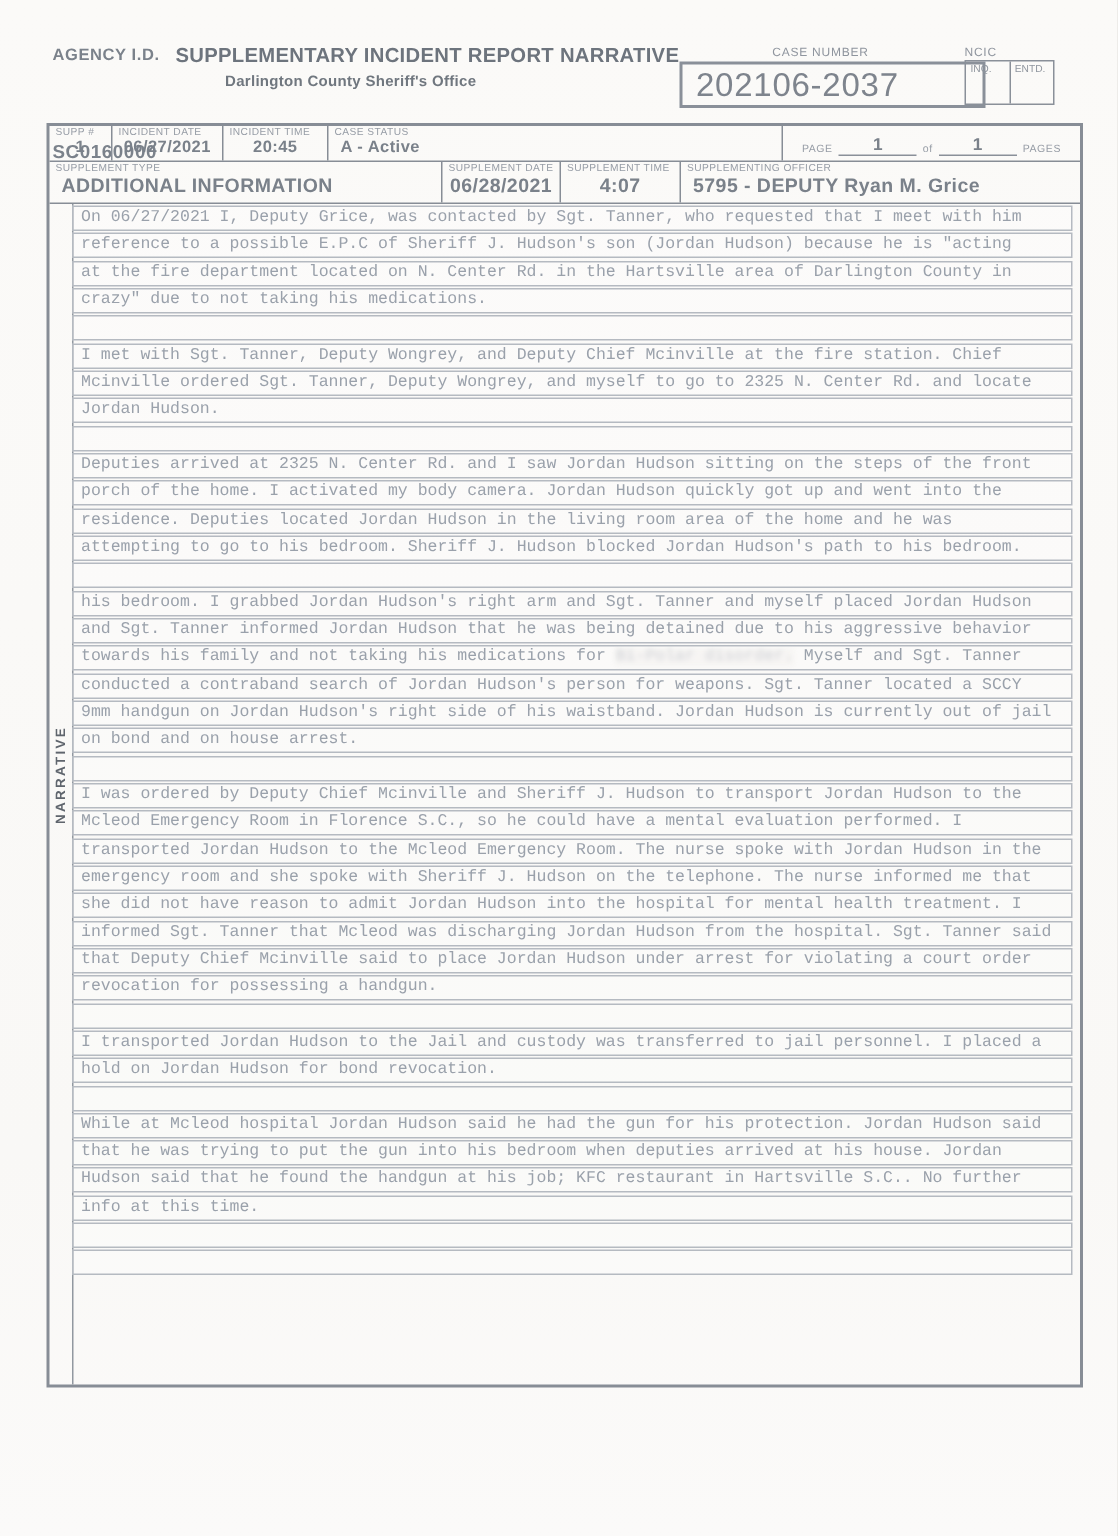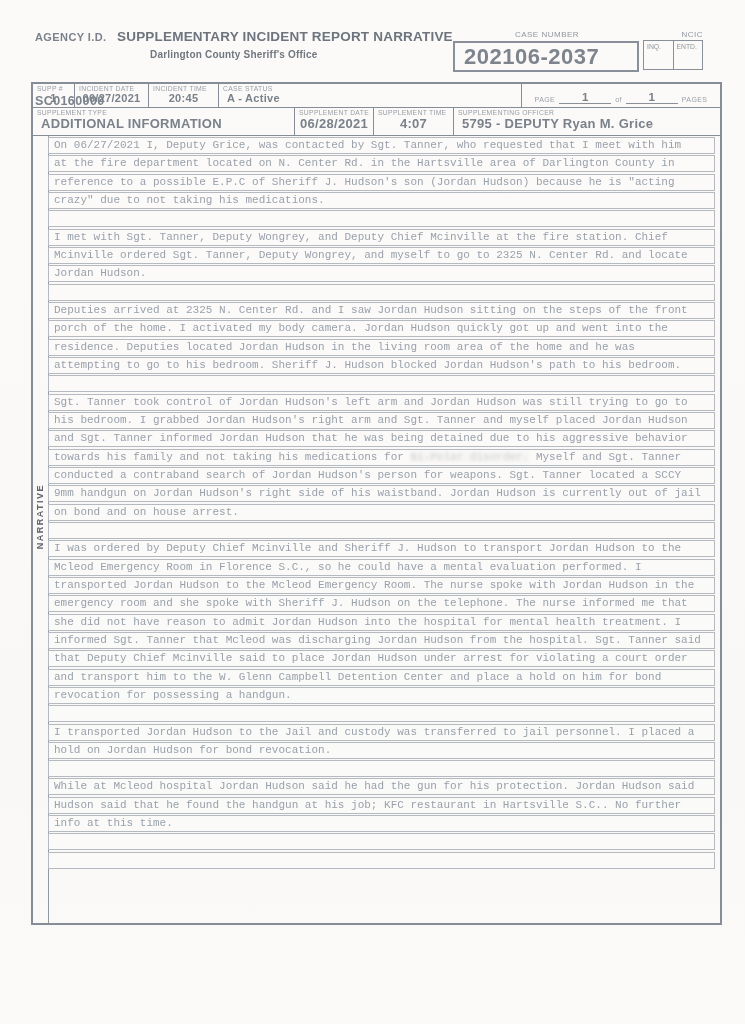--- a/index.html
+++ b/index.html
@@ -7,23 +7,23 @@
     position:relative; width:745px; height:1024px; margin:0 auto;
     background:linear-gradient(180deg,#fbfaf8 0%, #faf9f7 40%, #f9f8f6 75%, #fbfaf9 100%);
     font-family:"Liberation Sans", sans-serif; overflow:hidden;
   }
   
   .agency-label { position:absolute; left:35px; top:31px; font-size:11px; font-weight:bold; color:#7b828b; letter-spacing:.4px; }
   .agency-id    { position:absolute; left:35px; top:50px; font-size:12.5px; font-weight:bold; color:#7b828b; letter-spacing:.4px;margin-top:44px; }
   .title    { position:absolute; left:117px; top:29px; font-size:13.5px; font-weight:bold; color:#6d747d; letter-spacing:.2px; }
   .subtitle { position:absolute; left:150px; top:49px; font-size:10px; font-weight:bold; color:#70777f; letter-spacing:.2px; }
   .case-label { position:absolute; left:454px; top:30px; width:186px; text-align:center; font-size:8px; color:#8f959e; letter-spacing:.5px; }
-  .case-box   { position:absolute; left:453px; top:41px; width:186px; height:31px; border:2px solid #8a9099; box-sizing:border-box;font-weight:bold; }
+  .case-box   { position:absolute; left:453px; top:41px; width:204px; height:31px; border:2px solid #8a9099; box-sizing:border-box; }
   .case-value { font-size:22px; color:#7e848d; padding:1px 0 0 9px; letter-spacing:.5px; }
-  .ncic-label { position:absolute; left:643px; top:30px; width:60px; text-align:right; font-size:8px; color:#8f959e; letter-spacing:.5px; }
+  .ncic-label { position:absolute; left:643px; top:30px; width:60px; text-align:left; font-size:8px; color:#8f959e; letter-spacing:.5px; }
   .ncic-box   { position:absolute; left:643px; top:40px; width:60px; height:30px; border:1.5px solid #8a9099; display:flex; box-sizing:border-box; }
   .ncic-cell  { flex:1; font-size:6.8px; color:#8f959e; padding:2px 0 0 3px; }
   .ncic-cell.entd { border-left:1px solid #8a9099; }
   
   .form-table { position:absolute; left:31px; top:82px; width:691px; height:843px; border:2px solid #878d96; box-sizing:border-box; }
   .inforow { position:absolute; left:0; width:100%; display:flex; border-bottom:1.5px solid #878d96; box-sizing:border-box; }
   .rowA { top:0;  height:24px; }
   .rowB { top:24px; height:28px; }
   .cell { position:relative; box-sizing:border-box; border-right:1.5px solid #878d96; display:flex; flex-direction:column; }
   .cell:last-child { border-right:none; }
@@ -113,55 +113,54 @@
         <div class="val left">5795 - DEPUTY Ryan M. Grice</div>
       </div>
     </div>
 
     <div class="nlabel-col">
       <div class="nlabel">NARRATIVE</div>
     </div>
 
     <div class="nlines">
         <div class="nline">On 06/27/2021 I, Deputy Grice, was contacted by Sgt. Tanner, who requested that I meet with him</div>
+        <div class="nline">reference to a possible E.P.C of Sheriff J. Hudson's son (Jordan Hudson) because he is "acting</div>
         <div class="nline">at the fire department located on N. Center Rd. in the Hartsville area of Darlington County in</div>
-        <div class="nline">reference to a possible E.P.C of Sheriff J. Hudson's son (Jordan Hudson) because he is "acting</div>
         <div class="nline">crazy" due to not taking his medications.</div>
         <div class="nline"></div>
         <div class="nline">I met with Sgt. Tanner, Deputy Wongrey, and Deputy Chief Mcinville at the fire station. Chief</div>
         <div class="nline">Mcinville ordered Sgt. Tanner, Deputy Wongrey, and myself to go to 2325 N. Center Rd. and locate</div>
         <div class="nline">Jordan Hudson.</div>
         <div class="nline"></div>
         <div class="nline">Deputies arrived at 2325 N. Center Rd. and I saw Jordan Hudson sitting on the steps of the front</div>
         <div class="nline">porch of the home. I activated my body camera. Jordan Hudson quickly got up and went into the</div>
         <div class="nline">residence. Deputies located Jordan Hudson in the living room area of the home and he was</div>
         <div class="nline">attempting to go to his bedroom. Sheriff J. Hudson blocked Jordan Hudson's path to his bedroom.</div>
         <div class="nline"></div>
-        <div class="nline">Sgt. Tanner took control of Jordan Hudson's left arm and Jordan Hudson was still trying to go to</div>
         <div class="nline">his bedroom. I grabbed Jordan Hudson's right arm and Sgt. Tanner and myself placed Jordan Hudson</div>
         <div class="nline">and Sgt. Tanner informed Jordan Hudson that he was being detained due to his aggressive behavior</div>
         <div class="nline">towards his family and not taking his medications for <span class="redacted">Bi-Polar disorder.</span> Myself and Sgt. Tanner</div>
         <div class="nline">conducted a contraband search of Jordan Hudson's person for weapons. Sgt. Tanner located a SCCY</div>
         <div class="nline">9mm handgun on Jordan Hudson's right side of his waistband. Jordan Hudson is currently out of jail</div>
         <div class="nline">on bond and on house arrest.</div>
         <div class="nline"></div>
         <div class="nline">I was ordered by Deputy Chief Mcinville and Sheriff J. Hudson to transport Jordan Hudson to the</div>
         <div class="nline">Mcleod Emergency Room in Florence S.C., so he could have a mental evaluation performed. I</div>
         <div class="nline">transported Jordan Hudson to the Mcleod Emergency Room. The nurse spoke with Jordan Hudson in the</div>
         <div class="nline">emergency room and she spoke with Sheriff J. Hudson on the telephone. The nurse informed me that</div>
         <div class="nline">she did not have reason to admit Jordan Hudson into the hospital for mental health treatment. I</div>
         <div class="nline">informed Sgt. Tanner that Mcleod was discharging Jordan Hudson from the hospital. Sgt. Tanner said</div>
         <div class="nline">that Deputy Chief Mcinville said to place Jordan Hudson under arrest for violating a court order</div>
-        <div class="nline">and transport him to the W. Glenn Campbell Detention Center and place a hold on him for bond</div>
         <div class="nline">revocation for possessing a handgun.</div>
         <div class="nline"></div>
         <div class="nline">I transported Jordan Hudson to the Jail and custody was transferred to jail personnel. I placed a</div>
         <div class="nline">hold on Jordan Hudson for bond revocation.</div>
         <div class="nline"></div>
         <div class="nline">While at Mcleod hospital Jordan Hudson said he had the gun for his protection. Jordan Hudson said</div>
+        <div class="nline">that he was trying to put the gun into his bedroom when deputies arrived at his house. Jordan</div>
         <div class="nline">Hudson said that he found the handgun at his job; KFC restaurant in Hartsville S.C.. No further</div>
         <div class="nline">info at this time.</div>
         <div class="nline"></div>
         <div class="nline"></div>
       </div>
   </div>
 
 </div>
 
 </body></html>

